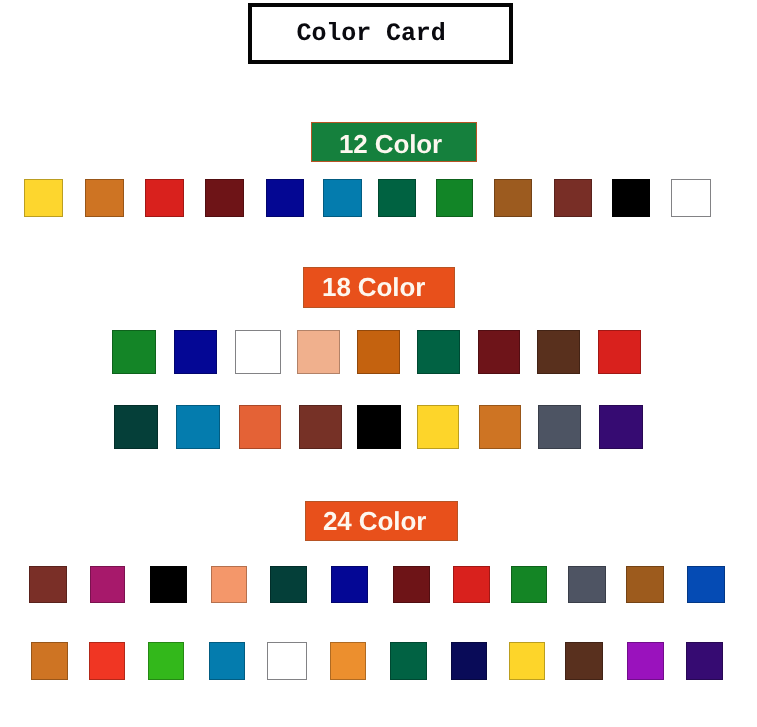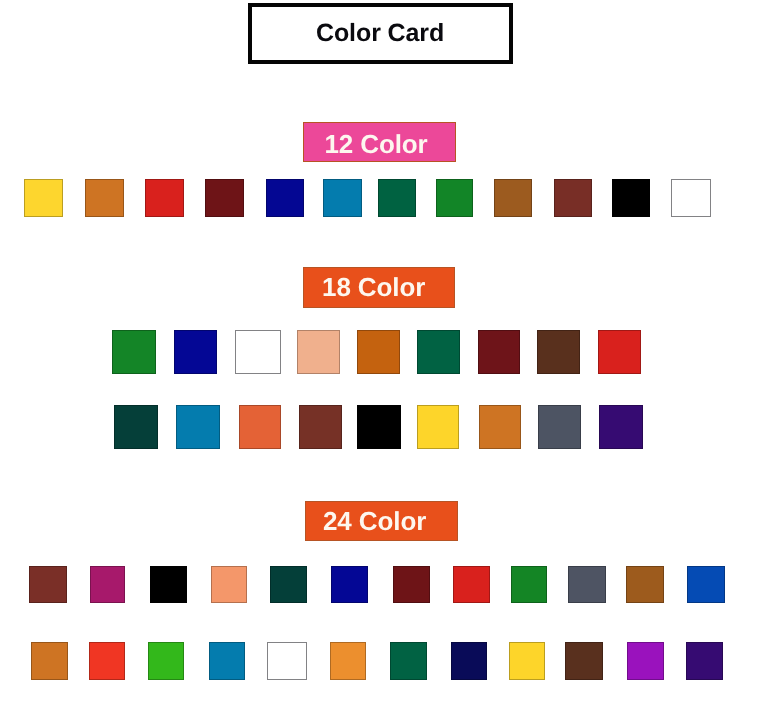--- a/index.html
+++ b/index.html
@@ -2,42 +2,42 @@
 <html><head>
 <meta charset="utf-8">
 <title>Color Card</title>
 <style>
   html,body{margin:0;padding:0;}
   body{width:757px;height:727px;background:#ffffff;overflow:hidden;
        font-family:"Liberation Sans", sans-serif;position:relative;
        -webkit-font-smoothing:antialiased;text-rendering:geometricPrecision;}
   .title-box{position:absolute;left:247.7px;top:2.7px;width:265.8px;height:61.2px;
              border:4.6px solid #040404;box-sizing:border-box;background:#fff;}
-  .title-text{position:absolute;left:9px;top:0;width:100%;height:100%;
+  .title-text{position:absolute;left:0;top:0;width:100%;height:100%;
               display:flex;align-items:center;justify-content:center;
               padding-right:19px;box-sizing:border-box;
-              font-size:25px;font-weight:700;color:#0a0a0f;letter-spacing:-0.1px;}
+              font-size:25px;font-weight:700;color:#0a0a0f;letter-spacing:-0.1px;font-family:Liberation Mono, monospace;}
   .sec-label{position:absolute;background:#e8501b;display:flex;align-items:center;
              justify-content:center;box-sizing:border-box;
              border:0.8px solid #b75424;}
   .sec-label-text{font-size:26px;font-weight:700;color:#fdf7ef;letter-spacing:-0.1px;
                   white-space:nowrap;display:block;}
   .sw{position:absolute;box-sizing:border-box;}
 </style>
 </head>
 <body style="background: rgb(255, 255, 255);">
 
 <div class="card">
 
   <div class="title-box" style="border-color: rgb(4, 4, 4);">
     <div class="title-text">Color Card</div>
   </div>
 
   <section class="palette-section">
-    <div class="sec-label" style="left: 303px; top: 121.8px; width: 153px; height: 40.6px; background: #ec4899;">
+    <div class="sec-label" style="left: 311px; top: 121.8px; width: 166px; height: 40.6px; background: #15803d;">
       <span class="sec-label-text" style="color: rgb(253, 247, 239); transform: translate(-3.5px, 1.9px);">12 Color</span>
     </div>
     <div class="swatch-grid">
         <div class="sw" title="#fdd62e" style="left: 23.8px; top: 179.2px; width: 39.1px; height: 37.5px; background: rgb(253, 214, 46); border: 0.5px solid rgba(0, 0, 0, 0.26);"></div>
         <div class="sw" title="#ce7423" style="left: 84.6px; top: 179.2px; width: 39.3px; height: 37.5px; background: rgb(206, 116, 35); border: 0.5px solid rgba(0, 0, 0, 0.26);"></div>
         <div class="sw" title="#d9211d" style="left: 145px; top: 179.2px; width: 39px; height: 37.5px; background: rgb(217, 33, 29); border: 0.5px solid rgba(0, 0, 0, 0.26);"></div>
         <div class="sw" title="#6e1417" style="left: 205px; top: 179.2px; width: 38.6px; height: 37.5px; background: rgb(110, 20, 23); border: 0.5px solid rgba(0, 0, 0, 0.26);"></div>
         <div class="sw" title="#040793" style="left: 265.5px; top: 179.2px; width: 38px; height: 37.5px; background: rgb(4, 7, 147); border: 0.5px solid rgba(0, 0, 0, 0.26);"></div>
         <div class="sw" title="#047cae" style="left: 322.9px; top: 179.2px; width: 39.1px; height: 37.5px; background: rgb(4, 124, 174); border: 0.5px solid rgba(0, 0, 0, 0.26);"></div>
         <div class="sw" title="#006241" style="left: 378.1px; top: 179.2px; width: 38.2px; height: 37.5px; background: rgb(0, 98, 65); border: 0.5px solid rgba(0, 0, 0, 0.26);"></div>

